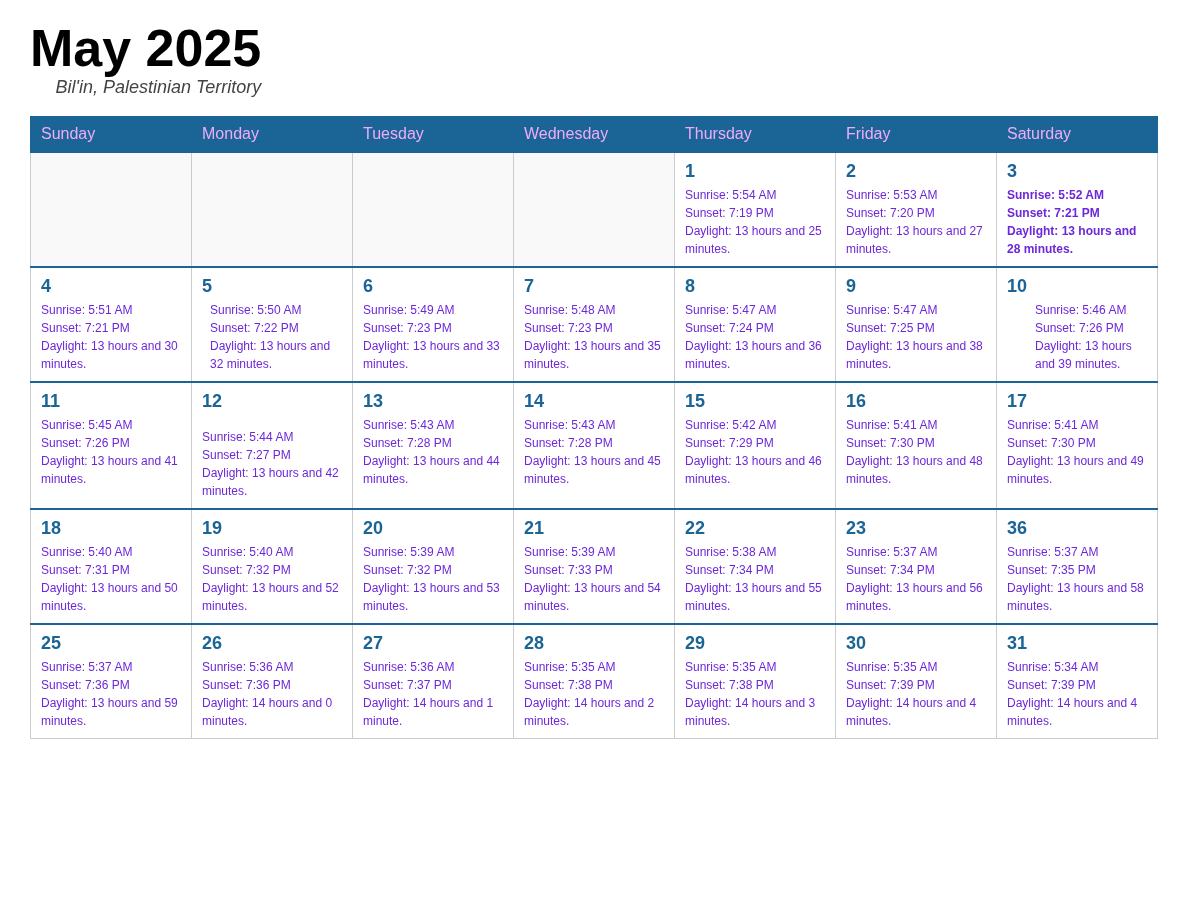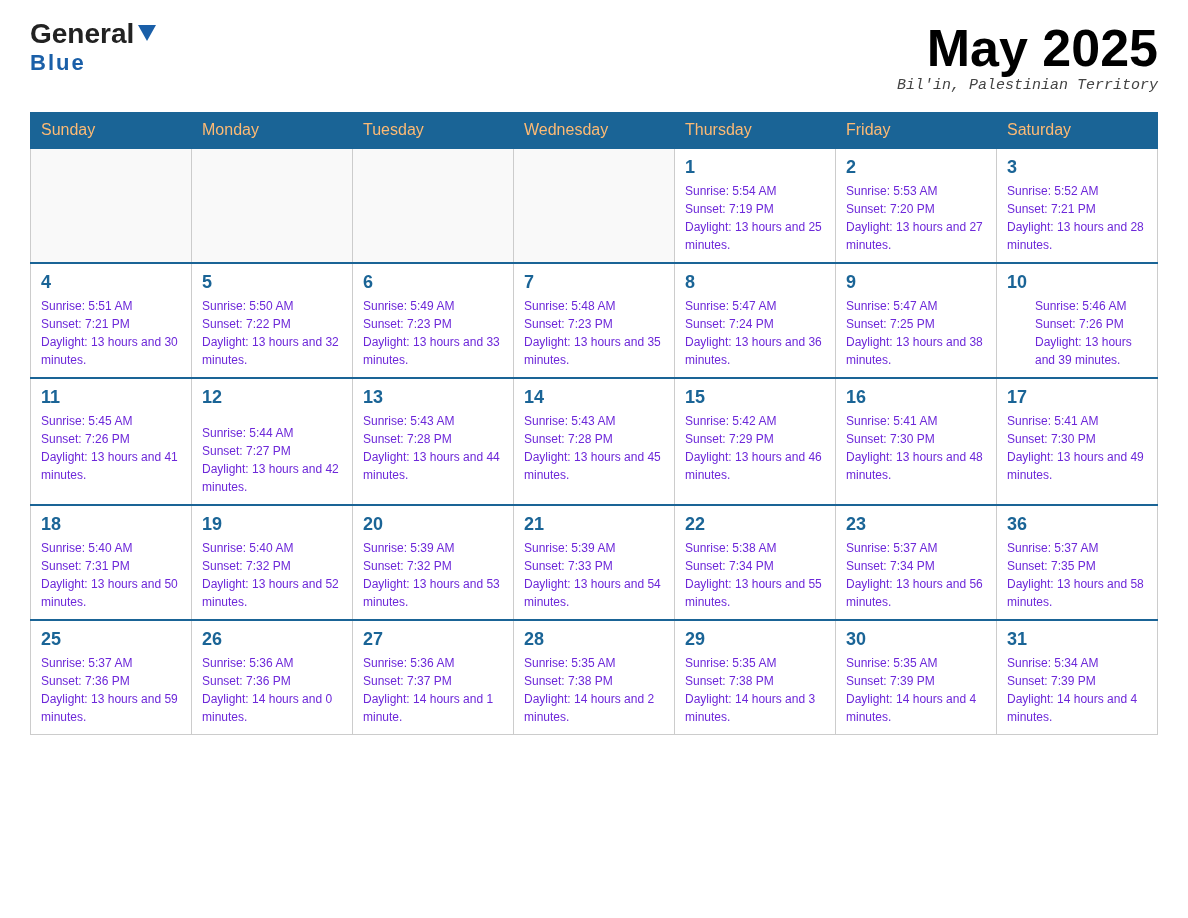--- a/index.html
+++ b/index.html
@@ -38,33 +38,32 @@
     .title-area {
       text-align: right;
     }
     .month-title {
       font-size: 52px;
       font-weight: bold;
       color: #000000;
       line-height: 1.1;
     }
     .subtitle {
-      font-size: 15px;
+      font-size: 18px;
       color: #444;
       font-style: italic;
-      font-family: Liberation Mono, monospace;
     }
     .calendar {
       width: 100%;
       border-collapse: collapse;
       border: 1px solid #aaa;
     }
     .calendar th {
       background: #1a6496;
-      color: #fdba74;
+      color: #f0abfc;
       font-size: 16px;
       font-weight: normal;
       padding: 8px 10px;
       text-align: left;
       border: 1px solid #1a6496;
     }
     .calendar td {
       vertical-align: top;
       padding: 8px 10px;
       border: 1px solid #ccc;
@@ -89,31 +88,20 @@
       line-height: 1.5;
     }
     .week-row td {
       border-top: 2px solid #1a6496;
     }
   </style>
 </head>
 <body>
 
 <div class="header">
-  <div class="logo">
-    <div style="display:flex; align-items:center;">
-      <span class="logo-text">General</span>
-      <span style="display:inline-block; margin-left:2px; vertical-align:middle;">
-        <svg width="22" height="22" viewBox="0 0 22 22">
-          <polygon points="2,4 20,4 11,20" fill="#1a5fa8"></polygon>
-        </svg>
-      </span>
-    </div>
-    <div class="logo-blue-line">Blue</div>
-  </div>
   <div class="title-area">
     <div class="month-title">May 2025</div>
     <div class="subtitle">Bil'in, Palestinian Territory</div>
   </div>
 </div>
 
 <table class="calendar">
   <thead>
     <tr>
 
@@ -139,35 +127,35 @@
 Daylight: 13 hours and 25 minutes.</div>
         </td>
         <td>
           <span class="day-number">2</span>
           <div class="day-info" style="white-space: pre-line;">Sunrise: 5:53 AM
 Sunset: 7:20 PM
 Daylight: 13 hours and 27 minutes.</div>
         </td>
         <td>
           <span class="day-number">3</span>
-          <div class="day-info" style="white-space: pre-line;">Sunrise: 5:52 AM
+          <div class="day-info" style="white-space: pre-line; font-weight: bold;">Sunrise: 5:52 AM
 Sunset: 7:21 PM
 Daylight: 13 hours and 28 minutes.</div>
         </td>
       </tr>
       <tr class="week-row">
         <td>
           <span class="day-number">4</span>
           <div class="day-info" style="white-space: pre-line;">Sunrise: 5:51 AM
 Sunset: 7:21 PM
 Daylight: 13 hours and 30 minutes.</div>
         </td>
         <td>
           <span class="day-number">5</span>
-          <div class="day-info" style="white-space: pre-line;">Sunrise: 5:50 AM
+          <div class="day-info" style="white-space: pre-line; margin-left: 8px;">Sunrise: 5:50 AM
 Sunset: 7:22 PM
 Daylight: 13 hours and 32 minutes.</div>
         </td>
         <td>
           <span class="day-number">6</span>
           <div class="day-info" style="white-space: pre-line;">Sunrise: 5:49 AM
 Sunset: 7:23 PM
 Daylight: 13 hours and 33 minutes.</div>
         </td>
         <td>

